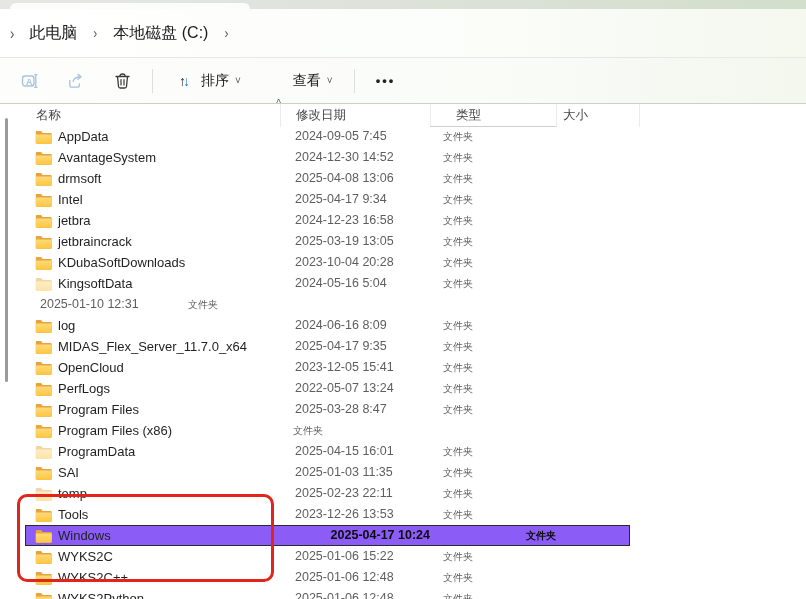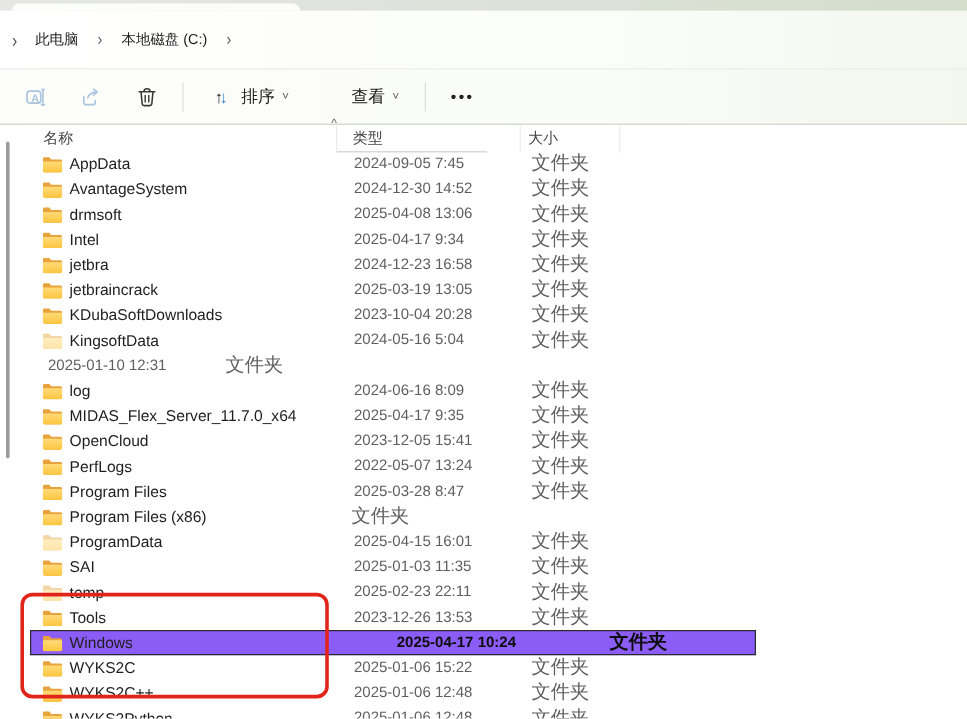--- a/index.html
+++ b/index.html
@@ -13,21 +13,21 @@
   .tabstrip .tab-bottom{position:absolute;left:10px;top:3px;width:240px;height:6px;
     background:#fcfdfb;border-radius:8px 8px 0 0;}
 
   
   .crumbbar{position:absolute;left:0;top:9px;width:806px;height:48px;
     background:linear-gradient(90deg,#ffffff 0%,#fbfdf9 60%,#f4f8ef 100%);
     border-bottom:1px solid #e7e7e7;display:flex;align-items:center;}
   .crumb-chevron{color:#555;font-size:13px;transform:scaleY(1.25);display:inline-block;
     padding:0 6px;cursor:default;}
   .crumb-root{margin-left:4px;}
-  .crumb-item{font-size:12px;color:#1b1b1b;padding:5px 9px;border-radius:4px;cursor:default;}
+  .crumb-item{font-size:16px;color:#1b1b1b;padding:5px 9px;border-radius:4px;cursor:default;}
   .crumb-sep{color:#555;font-size:12px;padding:0 7px;transform:scaleY(1.2);}
 
   
   .toolbar{position:absolute;left:0;top:58px;width:806px;height:45px;
     background:linear-gradient(90deg,#fdfdfc 0%,#fafcf8 60%,#f3f7ee 100%);
     border-bottom:1px solid #ccd1c8;display:flex;align-items:center;}
   .tb-btn{height:34px;display:flex;align-items:center;gap:7px;padding:0 9px;
     border-radius:5px;margin:0 5px;}
   .tb-ico{display:flex;align-items:center;justify-content:center;width:18px;height:18px;}
   .tb-label{font-size:14px;color:#191919;}
@@ -43,36 +43,36 @@
   
   .left-scroll{position:absolute;left:5px;top:118px;width:3px;height:264px;
     background:#9b9b9b;border-radius:2px;}
 
   
   .colheader{position:absolute;left:25px;top:104px;width:715px;height:23px;
     display:flex;font-size:12.5px;color:#454545;}
   .colheader .hc{box-sizing:border-box;display:flex;align-items:center;height:23px;}
   .hc-name{width:255px;padding-left:11px;}
   .hc-date{width:150px;padding-left:15px;border-left:1px solid #ebebeb;}
-  .hc-type{width:126px;padding-left:13px;border-left:1px solid #ebebeb;
+  .hc-type{width:126px;padding-left:25px;border-left:1px solid #ebebeb;
            border-bottom:1px solid #cfcfcf;}
   .hc-size{width:84px;padding-left:6px;border-left:1px solid #ebebeb;
-           border-right:1px solid #ebebeb;margin-left:27px;}
+           border-right:1px solid #ebebeb;}
   .sort-caret{position:absolute;left:126px;top:-6px;width:255px;text-align:center;
     font-size:10px;color:#5f5f5f;}
 
   
   .list{position:absolute;left:25px;top:126px;width:605px;}
   .row{position:relative;display:flex;height:21px;line-height:21px;cursor:default;}
   .row.selected{background:#8b5cf6;outline:1px solid #2a2a2a;outline-offset:-1px;text-align:right;}
   .cell{box-sizing:border-box;white-space:nowrap;overflow:hidden;}
   .c-name{width:255px;padding-left:10px;display:flex;align-items:center;gap:6px;
     font-size:13px;color:#1f1f1f;}
   .c-date{width:150px;padding-left:15px;font-size:12.5px;color:#5e5e5e;}
-  .c-type{width:126px;padding-left:13px;font-size:16px;color:#5e5e5e;}
+  .c-type{width:126px;padding-left:13px;font-size:10px;color:#5e5e5e;}
   .c-size{width:74px;font-size:12.5px;color:#5e5e5e;}
   .row.selected .c-date,.row.selected .c-type{color:#0d0d0d;font-weight:700;}
   .folder-svg{flex:0 0 auto;display:block;}
   .row.faded .folder-svg{opacity:.45;}
 
   
   .annotation{position:absolute;left:17px;top:494px;width:251px;height:82px;
     border:3px solid #e1251b;border-radius:10px;pointer-events:none;}
 </style>
 </head>
@@ -157,20 +157,21 @@
     <div class="tb-btn">
       <span class="more-dots">•••</span>
     </div>
   </div>
 
   <div class="left-scroll"></div>
 
   <div class="colheader">
     <div class="sort-caret">^</div>
     <div class="hc hc-name">名称</div>
+    <div class="hc hc-date">修改日期</div>
     <div class="hc hc-type">类型</div>
     <div class="hc hc-size">大小</div>
   </div>
 
   <div class="list">
     <div class="row">
       <span class="cell c-name">
         <svg class="folder-svg" width="17" height="14" viewBox="0 0 17 14">
           <path d="M1.5 1 h4.6 l1.6 1.9 h7.8 a1.3 1.3 0 0 1 1.3 1.3 v8 a1.5 1.5 0 0 1 -1.5 1.5 h-13 A1.5 1.5 0 0 1 0.8 12.2 V2.4 A1.4 1.4 0 0 1 1.5 1 Z" fill="#e8a33d"></path>
           <path d="M0.8 4.6 h16 v7.6 a1.5 1.5 0 0 1 -1.5 1.5 h-13 a1.5 1.5 0 0 1 -1.5 -1.5 Z" fill="url(#fgrad)"></path>

